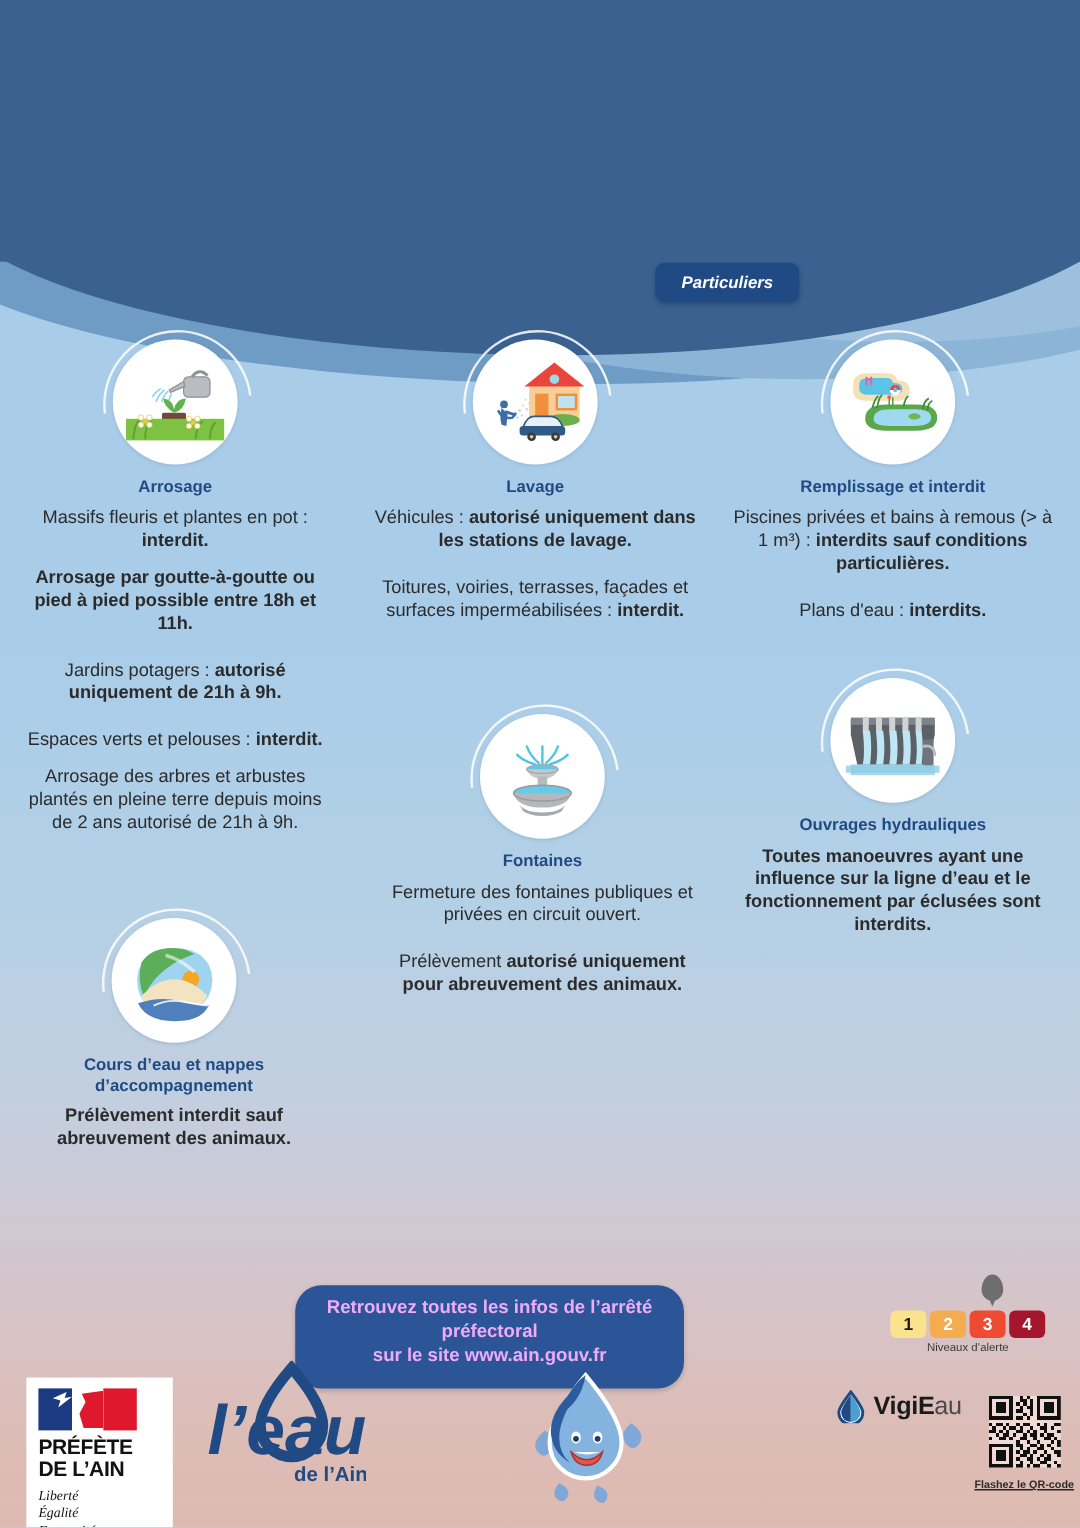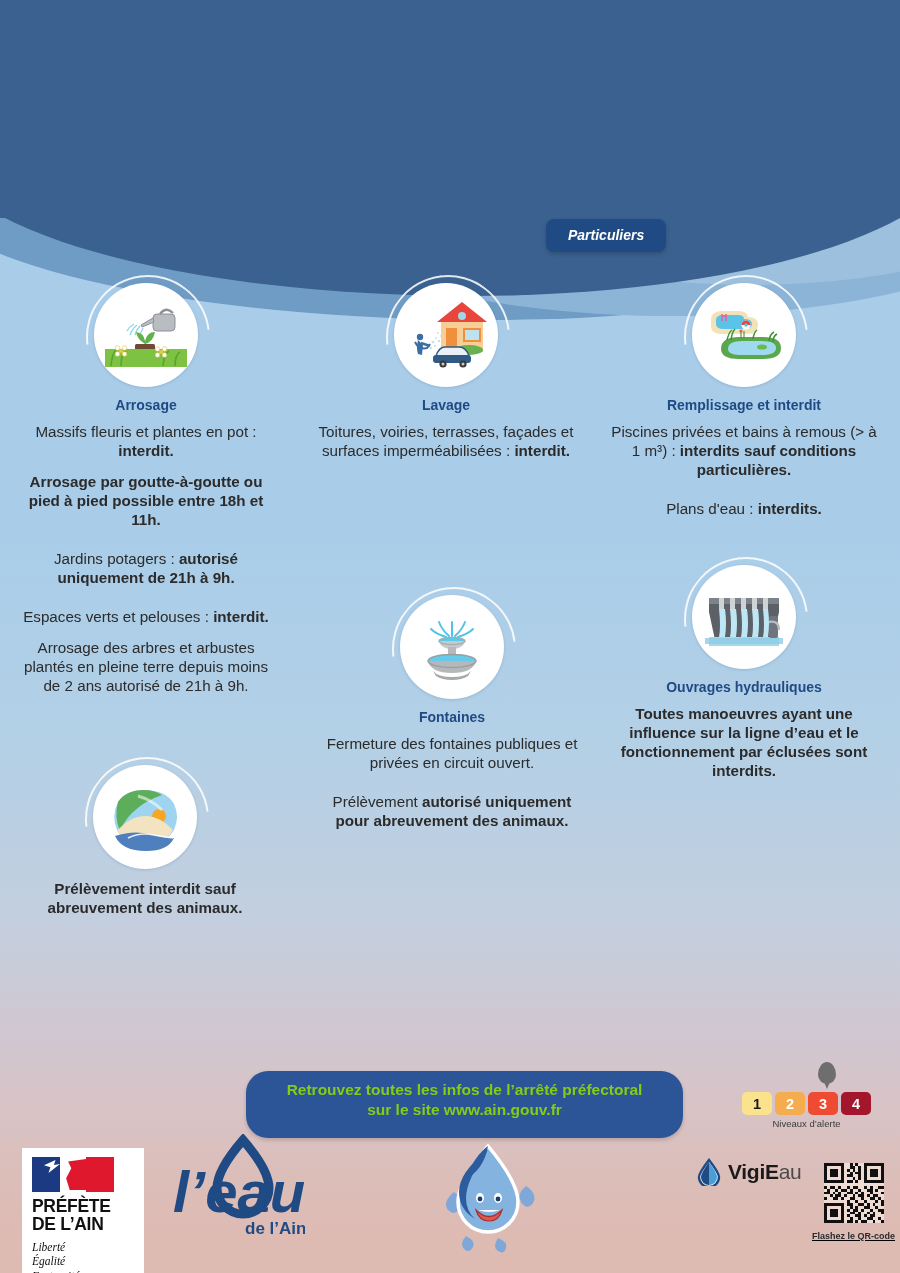--- a/index.html
+++ b/index.html
@@ -166,23 +166,23 @@
   #blk-lavage     { left: 312px; top: 283px; width: 268px; }
   #blk-remplissage{ left: 608px; top: 283px; width: 272px; }
   #blk-fontaines  { left: 322px; top: 595px; width: 260px; }
   #blk-ouvrages   { left: 610px; top: 565px; width: 268px; }
   #blk-cours      { left: 20px;  top: 765px; width: 250px; }
 
   
   .info-banner {
     position: absolute;
     left: 246px; top: 1071px;
-    width: 437px;
+    width: 324px;
     background: #2b5596;
-    color: #84cc16;
+    color: #f0abfc;
     font-size: 15.5px;
     font-weight: bold;
     text-align: center;
     line-height: 1.28;
     padding: 9px 14px 18px 14px;
     border-radius: 22px;
     box-shadow: 0 2px 4px rgba(0,0,0,0.18);
     z-index: 7;
   }
 
@@ -378,20 +378,21 @@
           </g>
         <path d="M31 62 q3 -9 9 -9 h14 q7 0 10 9 z" fill="#e9f1f6" stroke="#2f5b86" stroke-width="1.4"></path>
         <rect x="28" y="61" width="38" height="8" rx="3" fill="#2f5b86"></rect>
         <circle cx="38" cy="70" r="3.6" fill="#3a3a3a"></circle>
           <circle cx="38" cy="70" r="1.5" fill="#c9c9c9"></circle>
         <circle cx="58" cy="70" r="3.6" fill="#3a3a3a"></circle>
           <circle cx="58" cy="70" r="1.5" fill="#c9c9c9"></circle>
       </svg>
     </div>
     <h3>Lavage</h3>
+    <p class="gap"><span>Véhicules : </span><b>autorisé uniquement dans les stations de lavage.</b></p>
     <p><span>Toitures, voiries, terrasses, façades et surfaces imperméabilisées : </span><b>interdit.</b></p>
   </div>
 
   <div class="block" id="blk-remplissage">
     <div class="icon-circle">
       <svg width="82" height="82" viewBox="0 0 82 82">
         <path d="M8 26 q0 -9 12 -9 h16 q8 0 9 6 q10 0 10 8 q0 9 -11 9 h-24 q-12 0 -12 -8 z" fill="#f3e2b8"></path>
         <path d="M13 26 q0 -5 8 -5 h14 q6 0 6 4 q8 0 8 5 q0 5 -8 5 h-20 q-8 0 -8 -5 z" fill="#59c3e8"></path>
         <g stroke="#e8639a" stroke-width="1.6" fill="none">
             <path d="M19 20 v7"></path>
@@ -483,20 +484,21 @@
       <svg width="82" height="82" viewBox="0 0 82 82">
         <path d="M14 26 q8 -12 26 -12 q22 0 30 14 q6 12 0 26 q-8 14 -30 14 q-20 0 -27 -14 q-6 -14 1 -28 z" fill="#9fd4f0"></path>
         <path d="M14 26 q8 -12 26 -12 q10 0 18 5 q-18 6 -30 18 q-8 8 -12 18 q-6 -14 -2 -29 z" fill="#5dae5a"></path>
         <circle cx="55" cy="40" r="7" fill="#f5a623"></circle>
         <path d="M13 55 q14 -16 30 -15 q14 1 26 14 q-8 14 -28 14 q-21 0 -28 -13 z" fill="#f3e3c0"></path>
         <path d="M11 60 q18 -6 34 -2 q14 4 25 4 q-6 13 -28 13 q-24 0 -31 -15 z" fill="#4f7fbd"></path>
         <path d="M24 62 q12 -6 26 -3 q10 2 19 3" fill="none" stroke="#ffffff" stroke-width="1.5" opacity="0.85"></path>
         <path d="M34 20 q14 4 24 14" fill="none" stroke="#ffffff" stroke-width="3" opacity="0.55"></path>
       </svg>
     </div>
+    <h3>Cours d’eau et nappes d’accompagnement</h3>
     <p class="tight"><span>Prélèvement </span><b>interdit sauf abreuvement des animaux.</b></p>
   </div>
 
   <div class="info-banner">
     <div>Retrouvez toutes les infos de l’arrêté préfectoral</div>
     <div>sur le site www.ain.gouv.fr</div>
   </div>
 
   <div class="levels">
     <div class="pin"></div>

